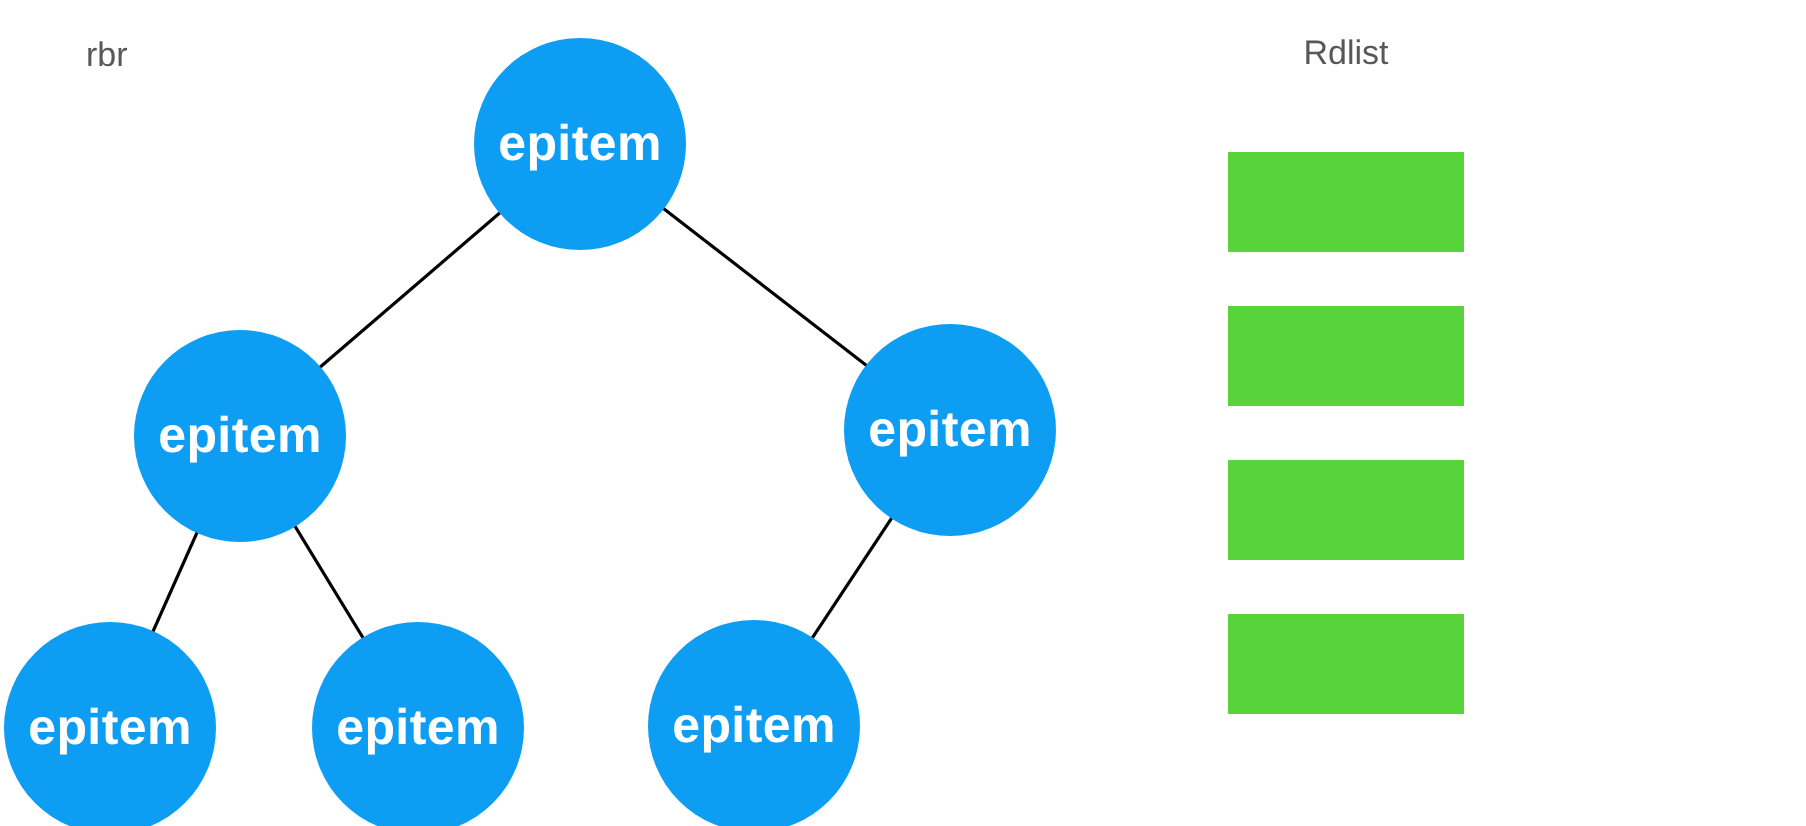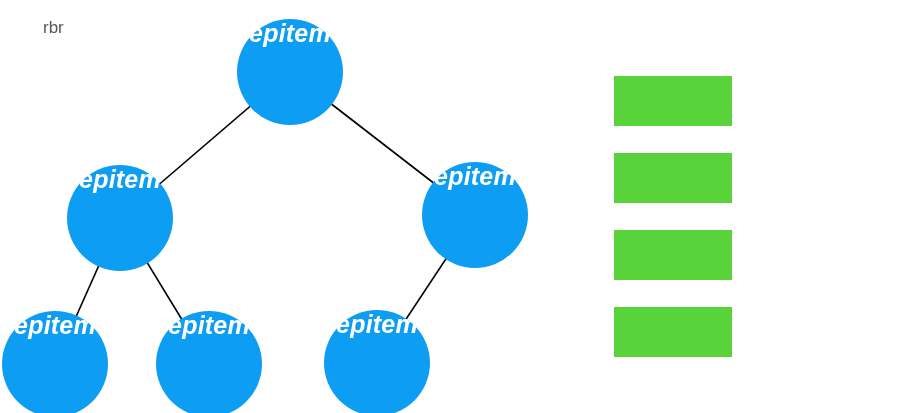--- a/index.html
+++ b/index.html
@@ -26,24 +26,23 @@
     stroke: var(--edge-stroke, #000000);
     stroke-width: 1.6;
   }
   .tree-node {
     position: absolute;
     width: 106px;
     height: 106px;
     border-radius: 50%;
     background: var(--node-fill, #0d9ef4);
     display: flex;
-    align-items: flex-start;
+    align-items: center;
     justify-content: center;
     z-index: 2;
-    font-style: italic;
   }
   .tree-node span {
     color: var(--node-text, #ffffff);
     font-size: 25px;
     font-weight: bold;
     letter-spacing: 0.2px;
   }
   .node-root  { left: 237px; top: 7px;   }
   .node-left  { left: 67px;  top: 153px; }
   .node-right { left: 422px; top: 150px; }
@@ -112,20 +111,21 @@
     <span>epitem</span>
   </div>
   <div class="tree-node node-leaf2">
     <span>epitem</span>
   </div>
   <div class="tree-node node-leaf3">
     <span>epitem</span>
   </div>
 
   <div class="mem-column col-rdlist">
+    <div class="mem-column-label">Rdlist</div>
   <div class="mem-item" style="top: 64px; background: rgb(88, 211, 58);"></div>
       <div class="mem-item" style="top: 141px; background: rgb(88, 211, 58);"></div>
       <div class="mem-item" style="top: 218px; background: rgb(88, 211, 58);"></div>
       <div class="mem-item" style="top: 295px; background: rgb(88, 211, 58);"></div>
     </div>
 
 
 </div>
 
 </body></html>

